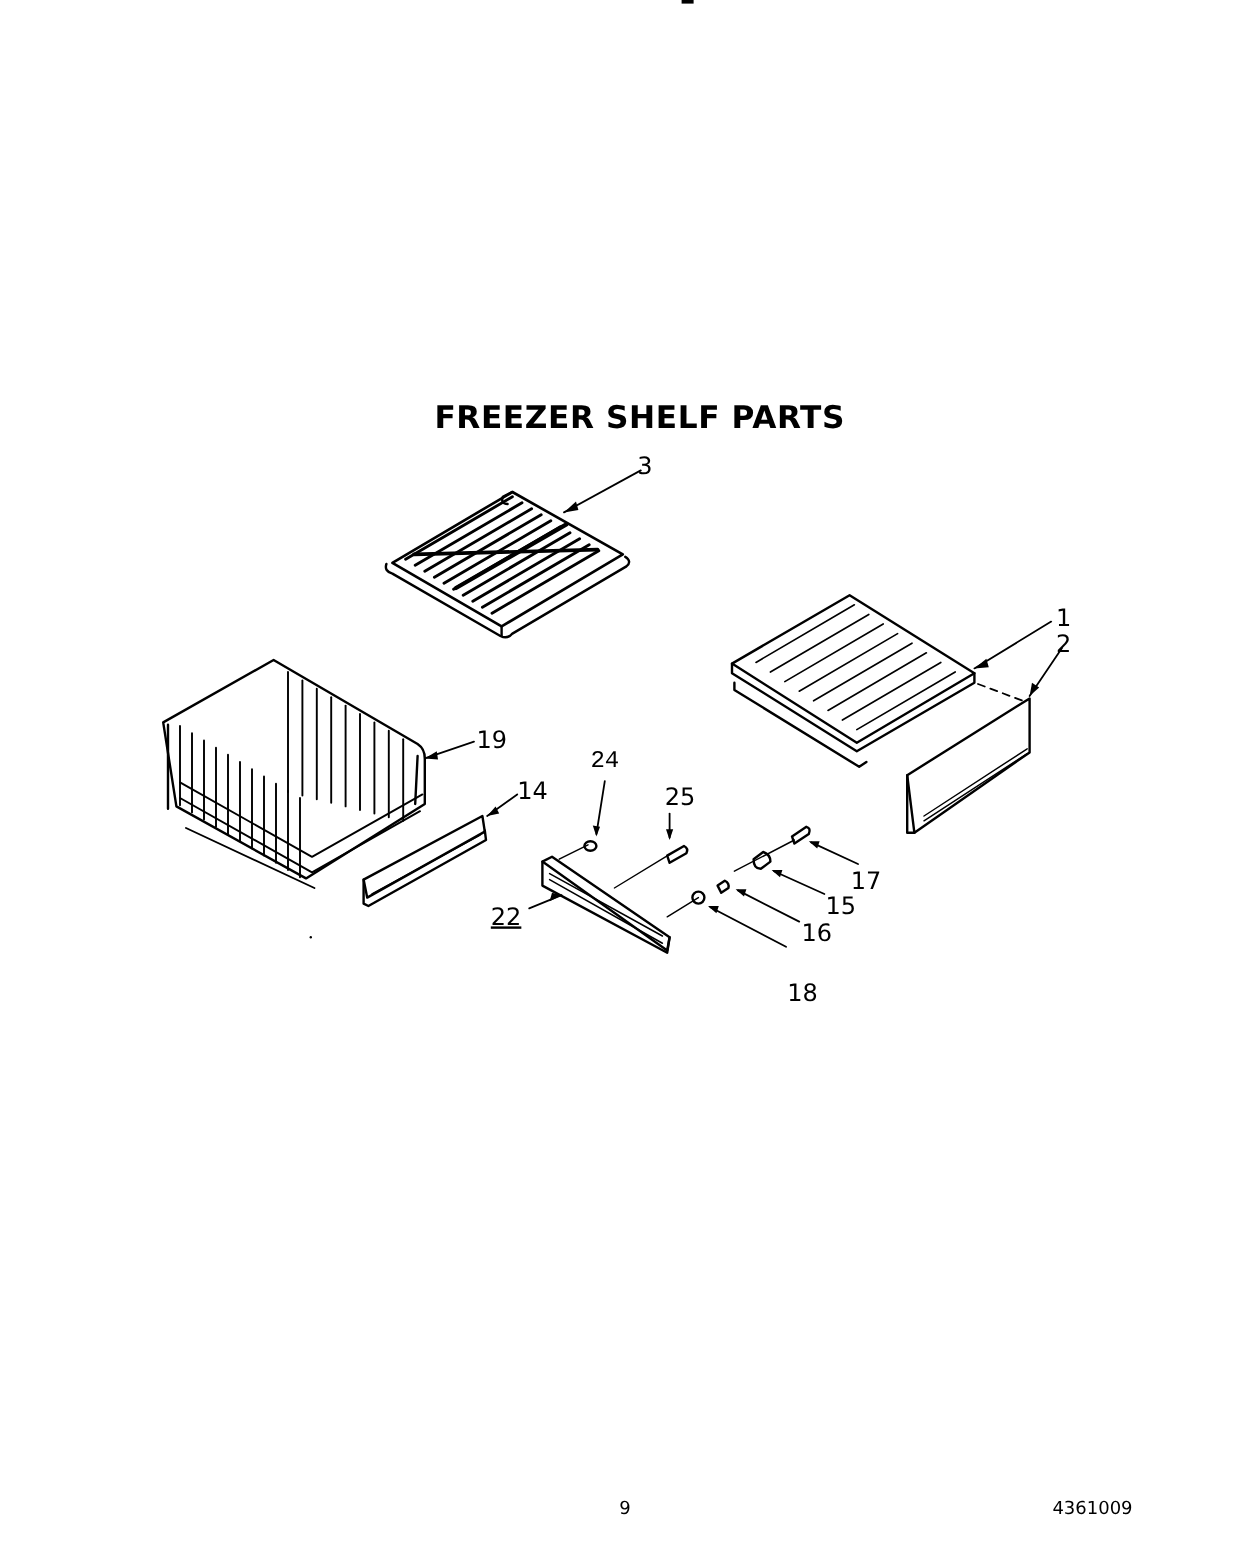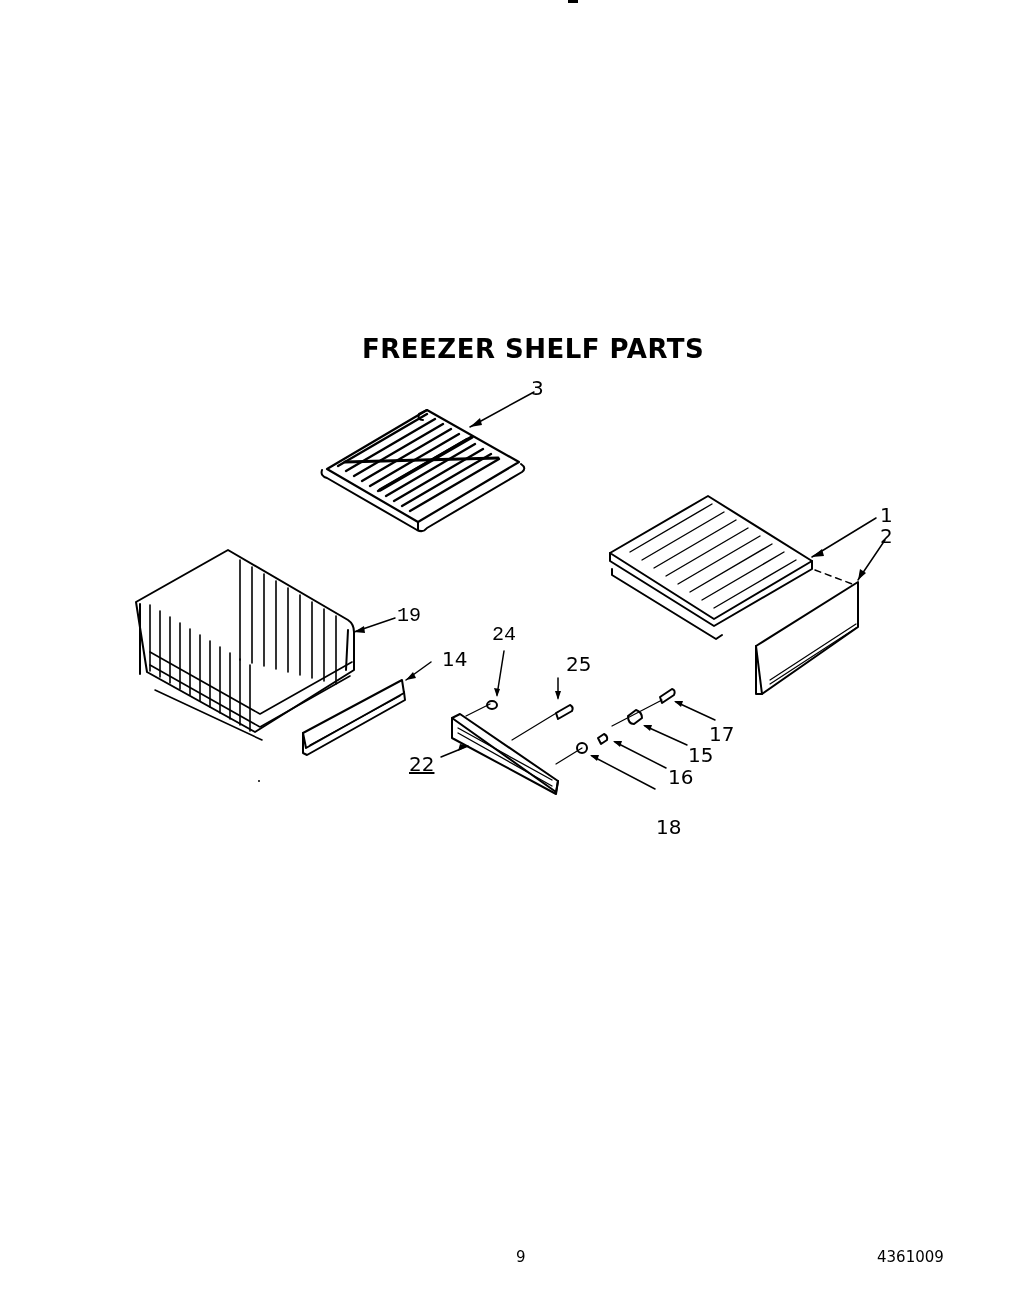--- a/index.html
+++ b/index.html
@@ -152,24 +152,24 @@
     <ellipse cx="582" cy="748" rx="5" ry="5"></ellipse>
     <line x1="655" y1="789" x2="592" y2="756" stroke-width="1.5"></line>
     <polygon points="590,755 599,755 597,761" fill="#000" stroke="none"></polygon>
   </g>
   <circle cx="259" cy="781" r="1" fill="#000" stroke="none"></circle>
 </svg>
 
 <div class="callout" style="left:531px;top:378px;">3</div>
 <div class="callout" style="left:880px;top:505px;">1</div>
 <div class="callout" style="left:880px;top:526px;">2</div>
-<div class="callout" style="left:397px;top:606px;font-family:Liberation Mono, monospace;">19</div>
-<div class="callout" style="left:431px;top:649px;margin-left:11px;">14</div>
+<div class="callout" style="left:397px;top:606px;">19</div>
+<div class="callout" style="left:431px;top:649px;">14</div>
 <div class="callout" style="left:492px;top:625px;font-family:Liberation Mono, monospace;">24</div>
-<div class="callout" style="left:566px;top:654px;">25</div>
+<div class="callout" style="left:554px;top:654px;">25</div>
 <div class="callout" style="left:409px;top:754px;text-decoration:underline;">22</div>
 <div class="callout" style="left:709px;top:724px;">17</div>
 <div class="callout" style="left:688px;top:745px;">15</div>
 <div class="callout" style="left:668px;top:767px;">16</div>
 <div class="callout" style="left:656px;top:789px;margin-top:28px;">18</div>
 
 <div class="footer" style="left:516px;top:1248px;">9</div>
 <div class="footer" style="left:877px;top:1248px;text-align:center;">4361009</div>
 
 </body></html>

